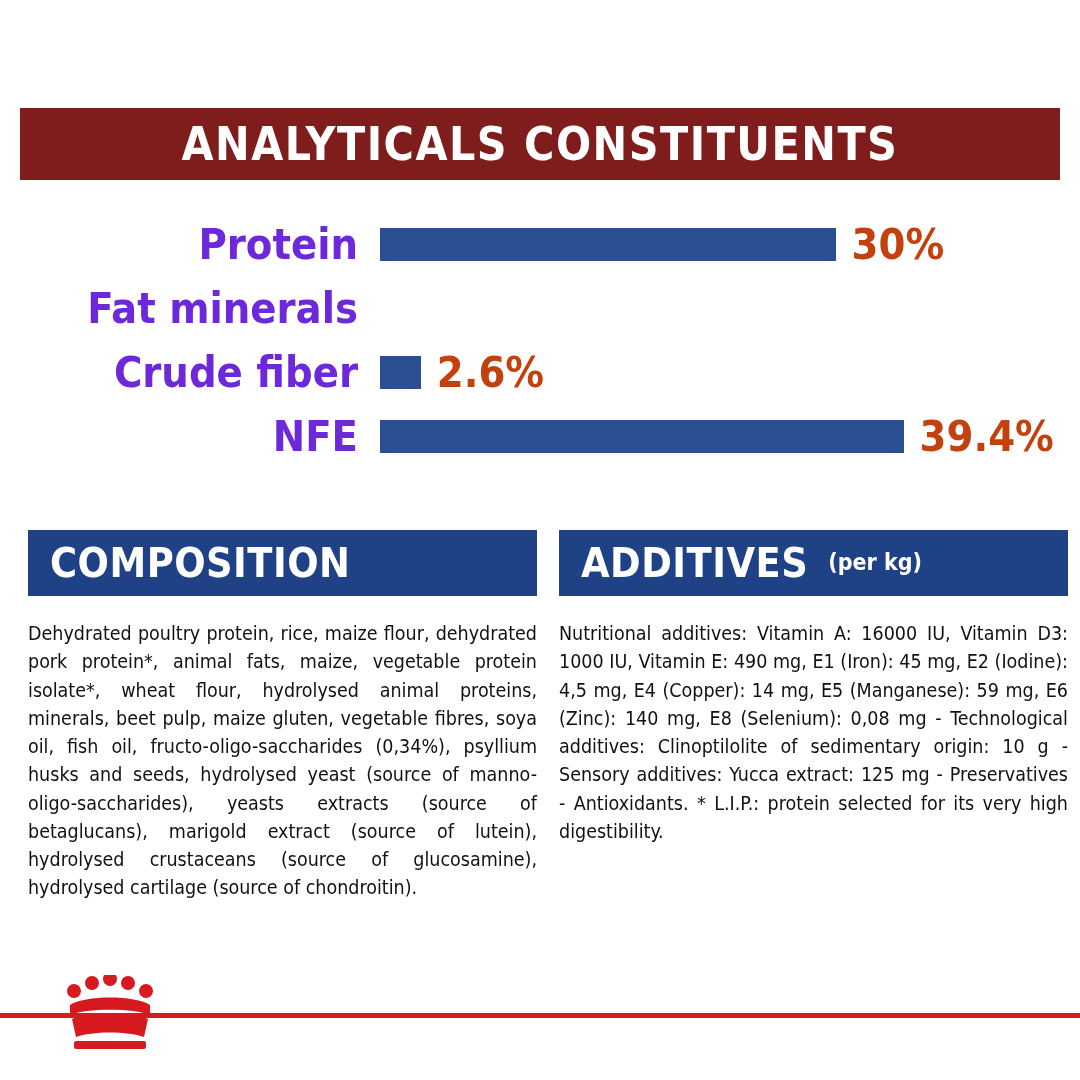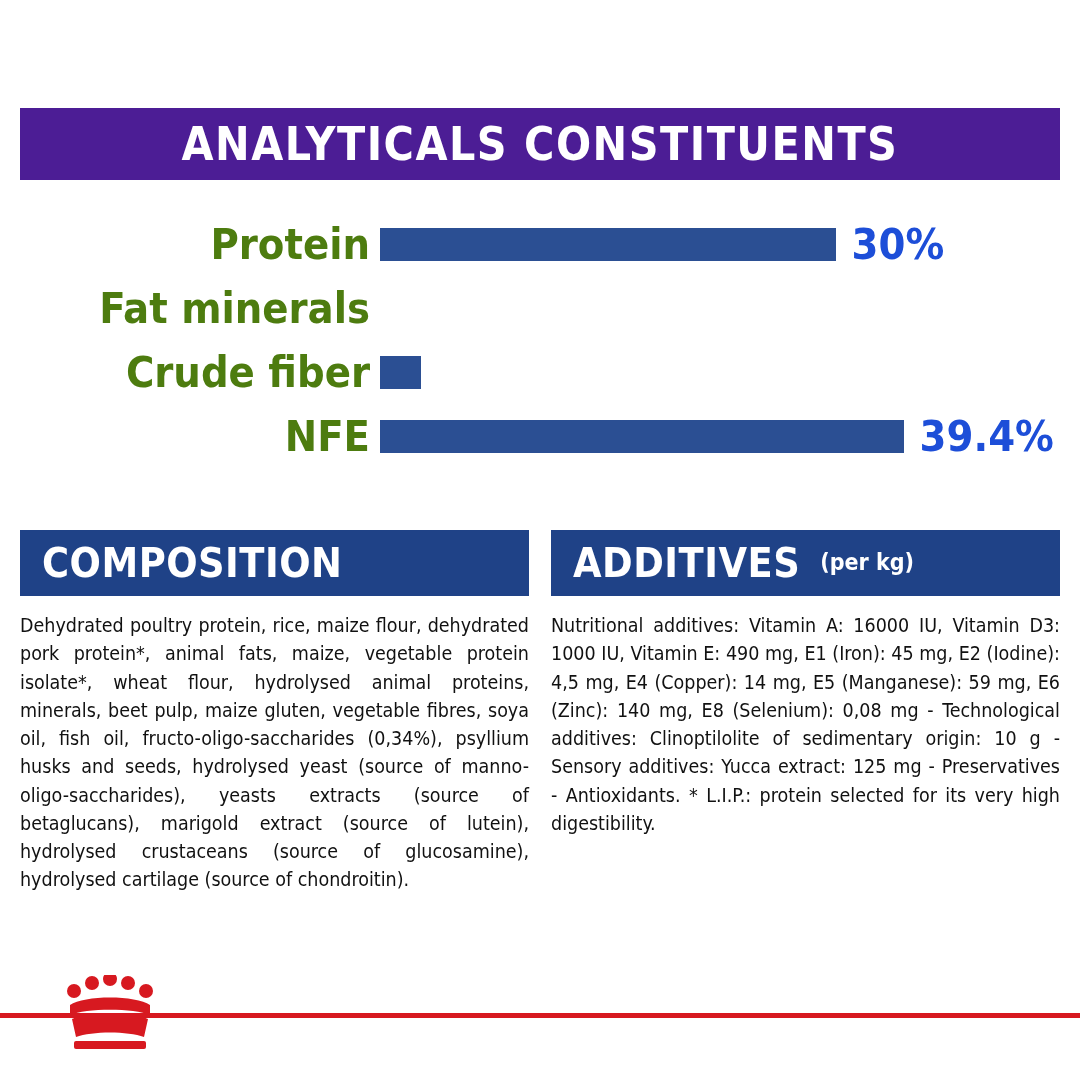--- a/index.html
+++ b/index.html
@@ -20,21 +20,21 @@
     box-sizing: border-box;
   }
 
   
   .bar-header {
     position: absolute;
     left: 20px;
     top: 108px;
     width: 1040px;
     height: 72px;
-    background: #4c1d95;
+    background: #7f1d1d;
     display: flex;
     align-items: center;
     justify-content: center;
   }
   .bar-header .title {
     color: #ffffff;
     font-family: "DejaVu Sans Condensed", "Liberation Sans", sans-serif;
     font-weight: bold;
     font-size: 46px;
     letter-spacing: 1.5px;
@@ -50,52 +50,52 @@
     width: 1040px;
   }
   .nrow {
     display: flex;
     align-items: center;
     height: 64px;
   }
   .nlabel {
     width: 360px;
     text-align: right;
-    padding-right: 10px;
+    padding-right: 22px;
     box-sizing: border-box;
-    color: #4d7c0f;
+    color: #6d28d9;
     font-family: "DejaVu Sans Condensed", "Liberation Sans", sans-serif;
     font-weight: bold;
     font-size: 43px;
     line-height: 1;
     white-space: nowrap;
   }
   .nbarwrap {
     flex: 1;
     display: flex;
     align-items: center;
   }
   .nbar {
     height: 33px;
     background: #2b4f93;
   }
   .nvalue {
     padding-left: 16px;
-    color: #1d4ed8;
+    color: #c2410c;
     font-family: "DejaVu Sans Condensed", "Liberation Sans", sans-serif;
     font-weight: bold;
     font-size: 43px;
     line-height: 1;
     white-space: nowrap;
   }
 
   
   .panels {
     position: absolute;
-    left: 20px;
+    left: 28px;
     top: 530px;
     width: 1040px;
     display: flex;
     gap: 22px;
   }
   .panel {
     width: 509px;
   }
   .panel-head {
     background: #1f4287;
@@ -118,21 +118,21 @@
     color: #ffffff;
     font-family: "DejaVu Sans Condensed", "Liberation Sans", sans-serif;
     font-weight: bold;
     font-size: 23px;
     line-height: 1;
     margin-left: 20px;
     padding-bottom: 2px;
     white-space: nowrap;
   }
   .panel-body {
-    padding-top: 16px;
+    padding-top: 24px;
     color: #111111;
     font-family: "DejaVu Sans Condensed", "Liberation Sans", sans-serif;
     font-size: 19.5px;
     line-height: 1.45;
     text-align: justify;
     text-justify: inter-word;
     hyphens: none;
   }
   .panel-body.left-body { text-align: justify; }
 
@@ -174,20 +174,21 @@
     </div>
 
     <div class="nrow">
       <div class="nlabel">Fat minerals</div>
     </div>
 
     <div class="nrow">
       <div class="nlabel">Crude fiber</div>
       <div class="nbarwrap">
         <div class="nbar" style="width:6%"></div>
+        <div class="nvalue">2.6%</div>
       </div>
     </div>
 
     <div class="nrow">
       <div class="nlabel">NFE</div>
       <div class="nbarwrap">
         <div class="nbar" style="width:77%"></div>
         <div class="nvalue">39.4%</div>
       </div>
     </div>

